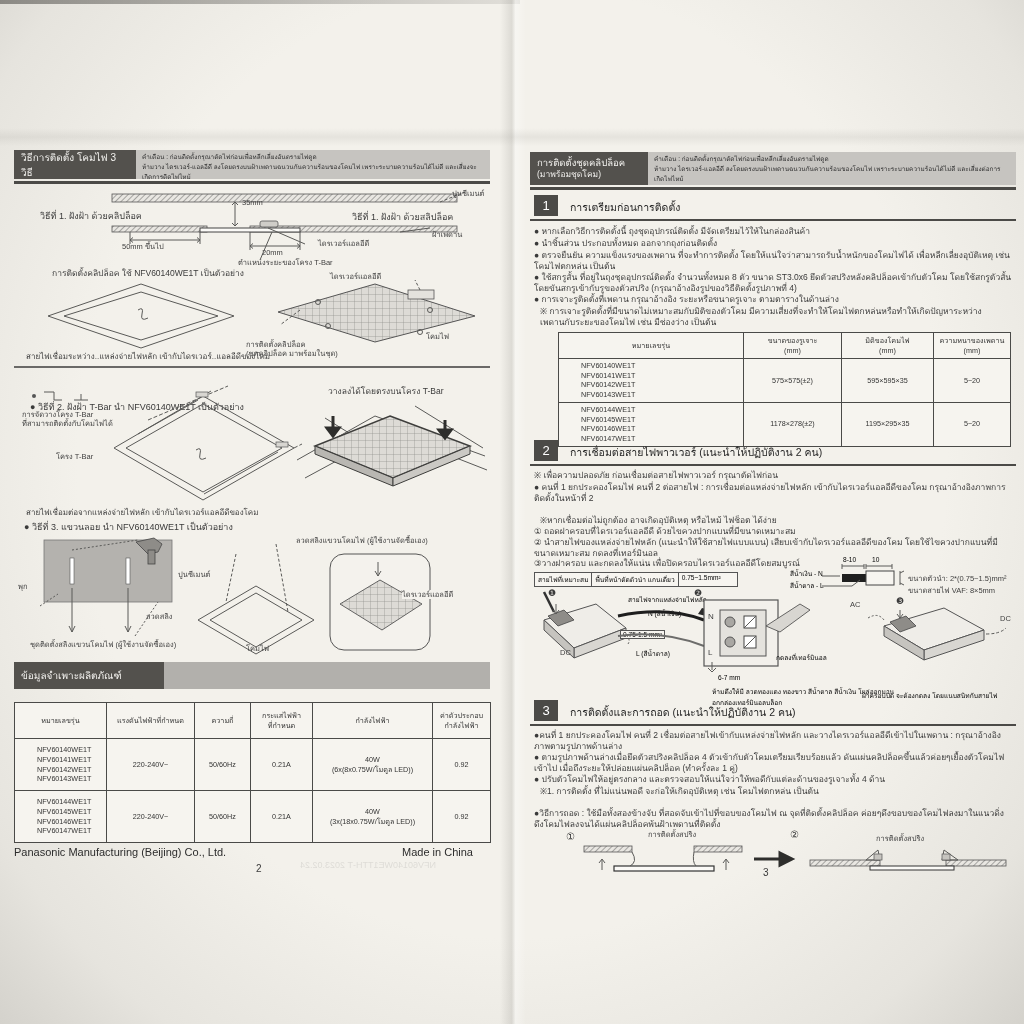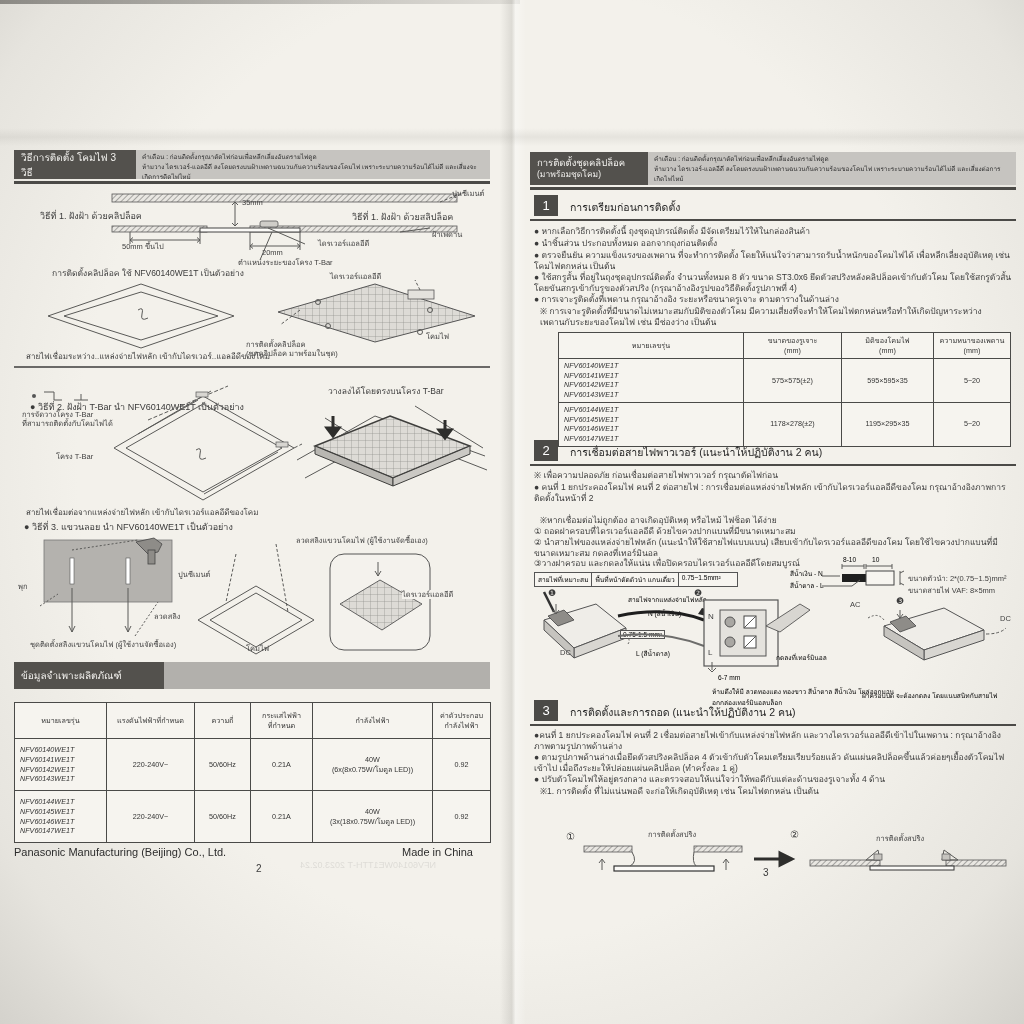--- a/index.html
+++ b/index.html
@@ -11,21 +11,21 @@
   .t{position:absolute;color:#3a3a3a;font-size:8.5px;line-height:1.3;white-space:pre-line;}
   .lbl{position:absolute;color:#3f3f3f;font-size:7.5px;line-height:1.25;white-space:pre-line;}
   .tiny{font-size:6.6px;}
   .dhead{position:absolute;background:#53514d;color:#f4f3f0;display:flex;align-items:center;padding:0 7px;box-sizing:border-box;}
   .warnbox{position:absolute;background:#c6c4c0;color:#2e2e2e;font-size:6.4px;line-height:1.55;padding:2px 6px;box-sizing:border-box;}
   .rule{position:absolute;background:#4b4a47;}
   .numbox{position:absolute;width:24px;height:21px;background:#4b4a47;color:#fff;font-size:13px;display:flex;align-items:center;justify-content:center;}
   .sectitle{position:absolute;color:#262626;font-size:10.5px;}
   table.spec{border-collapse:collapse;position:absolute;table-layout:fixed;background:#f6f4ef;}
   .spec td{border:1.2px solid #4a4a48;font-size:7.2px;color:#333;padding:2px 3px;vertical-align:middle;text-align:center;white-space:pre-line;line-height:1.35;}
-  .spec td.models{text-align:left;padding-left:5px;font-style:italic;}
+  .spec td.models{text-align:left;padding-left:22px;}
   svg{position:absolute;overflow:visible;}
   .ln{stroke:#5a5a58;stroke-width:1;fill:none;}
   .crease1{position:absolute;left:500px;top:0;width:26px;height:1024px;background:linear-gradient(90deg,transparent,rgba(120,118,112,.18) 45%,rgba(255,255,255,.35) 60%,transparent);}
   .crease2{position:absolute;left:0;top:128px;width:1024px;height:18px;background:linear-gradient(180deg,transparent,rgba(130,128,122,.12),transparent);}
   .topedge{position:absolute;left:0;top:0;width:520px;height:4px;background:linear-gradient(90deg,rgba(70,68,64,.55),rgba(70,68,64,.1));}
   .mirror{transform:scaleX(-1);opacity:.12;color:#444;}
 </style>
 </head>
 <body>
 
@@ -139,21 +139,21 @@
     <path d="M96 6 l18 -4 l8 6 l-4 8 l-10 2 z" fill="#8e8c88" stroke="#444" stroke-width="0.8"></path>
     <rect x="108" y="14" width="7" height="14" fill="#8e8c88" stroke="#444" stroke-width="0.8"></rect>
     <path class="ln" d="M32 14 L98 4" stroke-dasharray="2 2"></path>
     <path class="ln" d="M32 52 v44 M35 90 l-3 6 l-3 -6 M88 52 v44 M91 90 l-3 6 l-3 -6"></path>
     <path class="ln" d="M0 70 L18 58" stroke-dasharray="2 2"></path>
     <path class="ln" d="M95 100 L118 66" stroke-dasharray="2 2"></path>
   </svg>
   <div class="lbl" style="left:296px;top:536px;">ลวดสลิงแขวนโคมไฟ (ผู้ใช้งานจัดซื้อเอง)</div>
   <div class="lbl" style="left:178px;top:570px;">ปูนซีเมนต์</div>
   <div class="lbl" style="left:18px;top:582px;">พุก</div>
-  <div class="lbl" style="left:146px;top:612px;margin-left:8px;">ลวดสลิง</div>
+  <div class="lbl" style="left:146px;top:612px;">ลวดสลิง</div>
   <div class="lbl" style="left:30px;top:640px;">ชุดติดตั้งสลิงแขวนโคมไฟ (ผู้ใช้งานจัดซื้อเอง)</div>
   <svg style="left:196px;top:584px;" width="120" height="72" viewBox="0 0 120 72">
     <polygon class="ln" points="60,2 118,36 60,70 2,36"></polygon>
     <polygon class="ln" points="60,9 106,36 60,63 14,36"></polygon>
     <path class="ln" d="M40 -30 L30 18 M80 -40 L92 28" stroke-dasharray="3 2"></path>
   </svg>
   <div class="lbl" style="left:246px;top:644px;">โคมไฟ</div>
   <svg style="left:328px;top:552px;" width="104" height="100" viewBox="0 0 104 100">
     <rect x="2" y="2" width="100" height="96" rx="14" fill="#f4f2ed" stroke="#555" stroke-width="1"></rect>
     <polygon points="52,28 94,52 54,78 12,52" fill="url(#grid)" stroke="#555" stroke-width="0.9"></polygon>
@@ -363,20 +363,21 @@
 
   <div class="numbox" style="left:534px;top:700px;">
       <span>3</span>
     </div>
   <div class="sectitle" style="left:570px;top:704px;">การติดตั้งและการถอด (แนะนำให้ปฏิบัติงาน 2 คน)</div>
   <div class="rule" style="left:530px;top:724px;width:486px;height:2px;"></div>
   <div class="t" style="left:534px;top:730px;width:478px;">●คนที่ 1 ยกประคองโคมไฟ คนที่ 2 เชื่อมต่อสายไฟเข้ากับแหล่งจ่ายไฟหลัก และวางไดรเวอร์แอลอีดีเข้าไปในเพดาน : กรุณาอ้างอิงภาพตามรูปภาพด้านล่าง</div>
   <div class="t" style="left:534px;top:752px;width:478px;">● ตามรูปภาพด้านล่างเมื่อยึดตัวสปริงคลิปล็อค 4 ตัวเข้ากับตัวโคมเตรียมเรียบร้อยแล้ว ดันแผ่นคลิปล็อคขึ้นแล้วค่อยๆเยื้องตัวโคมไฟเข้าไป เมื่อถึงระยะให้ปล่อยแผ่นคลิปล็อค (ทำครั้งละ 1 คู่)</div>
   <div class="t" style="left:534px;top:774px;width:478px;">● ปรับตัวโคมไฟให้อยู่ตรงกลาง และตรวจสอบให้แน่ใจว่าให้พอดีกับแต่ละด้านของรูเจาะทั้ง 4 ด้าน</div>
   <div class="t" style="left:540px;top:786px;width:472px;">※1. การติดตั้ง ที่ไม่แน่นพอดี จะก่อให้เกิดอุบัติเหตุ เช่น โคมไฟตกหล่น เป็นต้น</div>
+  <div class="t" style="left:534px;top:808px;width:478px;">●วิธีการถอด : ใช้มือทั้งสองข้างจับ ที่สอดจับเข้าไปที่ขอบของโคมไฟ ณ จุดที่ติดตั้งคลิปล็อค ค่อยๆดึงขอบของโคมไฟลงมาในแนวดิ่ง ดึงโคมไฟลงจนได้แผ่นคลิปล็อคพ้นฝ้าเพดานที่ติดตั้ง</div>
 
   <div class="t" style="left:566px;top:830px;font-size:10px;">①</div>
   <div class="lbl" style="left:648px;top:830px;">การติดตั้งสปริง</div>
   <svg style="left:578px;top:840px;" width="170" height="38" viewBox="0 0 170 38">
     <rect x="6" y="6" width="48" height="6" fill="url(#hatch)" stroke="#555" stroke-width="0.8"></rect>
     <rect x="116" y="6" width="48" height="6" fill="url(#hatch)" stroke="#555" stroke-width="0.8"></rect>
     <rect x="36" y="26" width="100" height="5" fill="#fbfaf7" stroke="#333" stroke-width="1.2"></rect>
     <path class="ln" d="M54 12 q6 10 -2 14 M116 12 q-2 10 2 14"></path>
     <path class="ln" d="M24 30 v-10 M21 23 l3 -4 l3 4 M148 30 v-10 M145 23 l3 -4 l3 4"></path>
   </svg>

